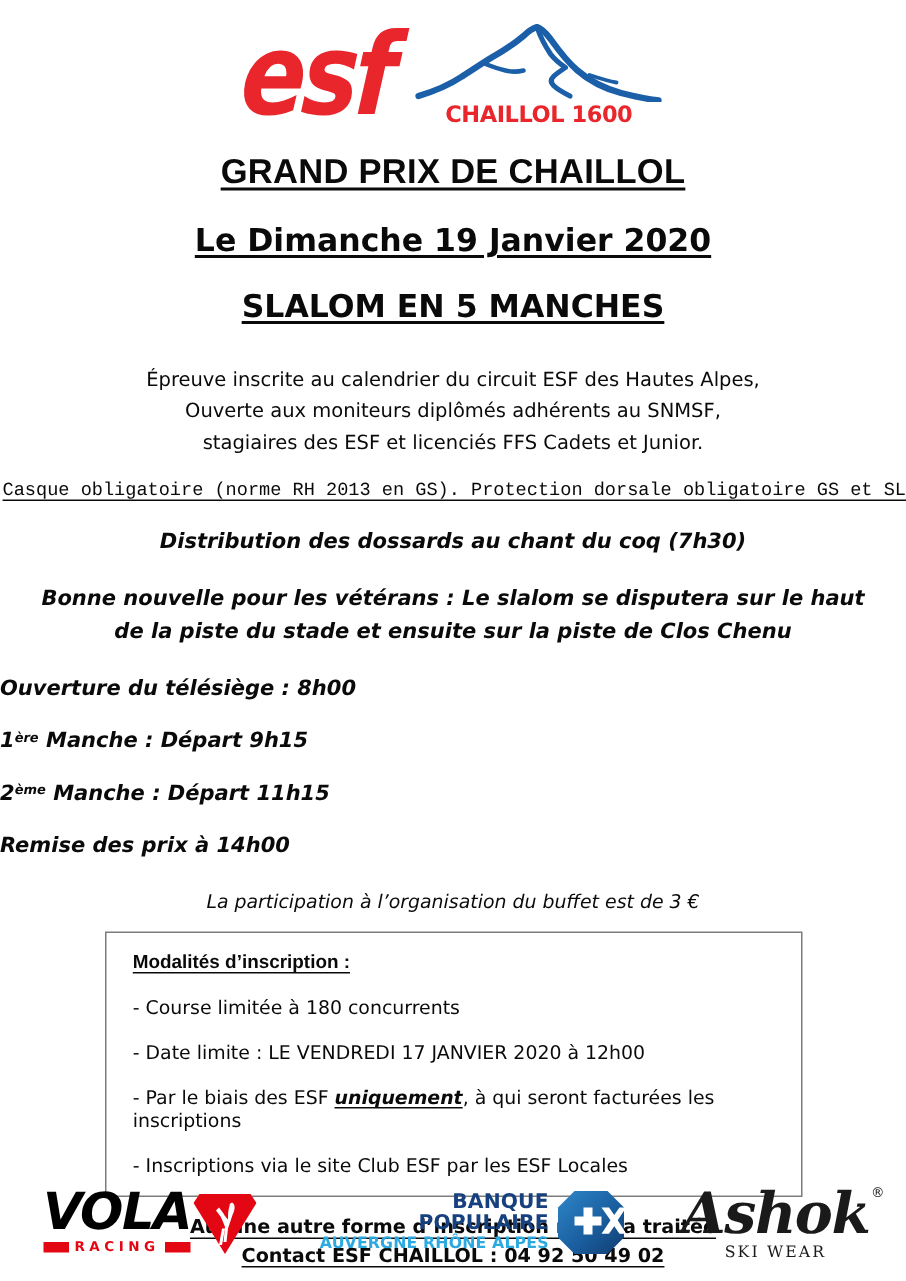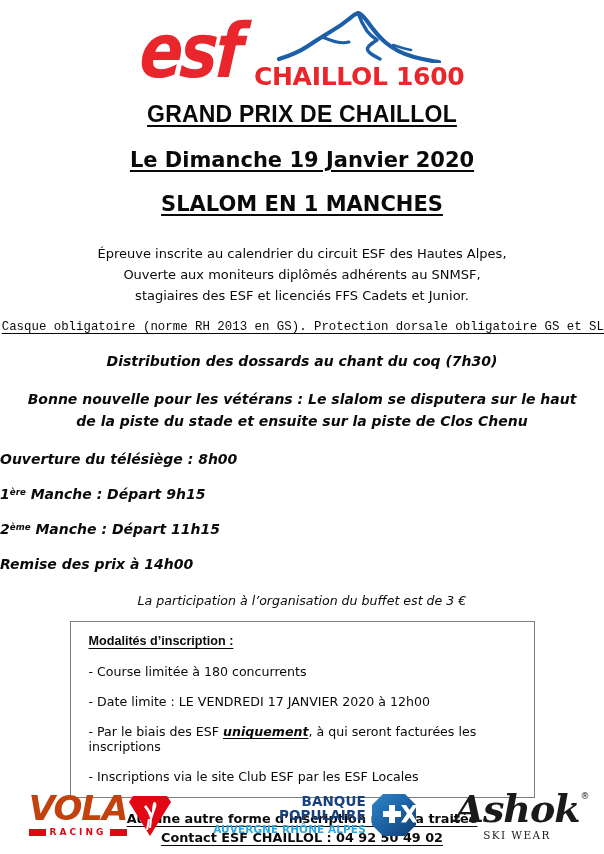--- a/index.html
+++ b/index.html
@@ -40,21 +40,21 @@
   .chaillol-block {
     display: flex;
     flex-direction: column;
     align-items: center;
     justify-content: flex-end;
     padding-bottom: 2px;
   }
   .mountain-svg { display: block; }
   .chaillol-word {
     font-family: "DejaVu Sans", sans-serif;
-    font-size: 25px;
+    font-size: 15px;
     font-weight: 700;
     letter-spacing: -0.3px;
     line-height: 1;
     margin-top: 1px;
   }
 
   
   .title-stack { text-align: center; }
   .title-main {
     font-family: "Liberation Sans", sans-serif;
@@ -181,21 +181,20 @@
   .vola-word {
     font-family: "DejaVu Sans", sans-serif;
     font-size: 34px;
     font-weight: 700;
     font-style: italic;
     letter-spacing: -1px;
     line-height: 0.92;
   }
   .vola-racing-row {
     display: flex;
-    align-items: center;
     gap: 4px;
     margin-top: 3px;
     width: 100%;
   }
   .vola-bar { height: 7px; flex: 1 1 auto; }
   .vola-racing {
     font-family: "DejaVu Sans", sans-serif;
     font-size: 9px;
     font-weight: 700;
     letter-spacing: 3px;
@@ -272,21 +271,21 @@
 </div>
 
 <div class="title-stack">
   <div class="title-main">
     <span class="u">GRAND PRIX DE CHAILLOL</span>
   </div>
   <div class="title-sub">
     <span class="u">Le Dimanche 19 Janvier 2020</span>
   </div>
   <div class="title-sub third">
-    <span class="u">SLALOM EN 1 MANCHES</span>
+    <span class="u">SLALOM EN 5 MANCHES</span>
   </div>
 </div>
 
 <div class="intro">
   <div>Épreuve inscrite au calendrier du circuit ESF des Hautes Alpes,</div>
   <div>Ouverte aux moniteurs diplômés adhérents au SNMSF,</div>
   <div>stagiaires des ESF et licenciés FFS Cadets et Junior.</div>
 </div>
 
 <div class="helmet-line">
@@ -325,21 +324,21 @@
 <div class="contact-stack">
   <div class="contact-line">Aucune autre forme d’inscription ne sera traitée</div>
   <div class="contact-line">Contact ESF CHAILLOL : 04 92 50 49 02</div>
 </div>
 
 <div class="sponsors">
 
   <div class="sponsor-cell cell-vola">
     <div class="vola-wrap">
       <div class="vola-text-col">
-        <div class="vola-word" style="color:#c2410c">VOLA</div>
+        <div class="vola-word" style="color:#000000">VOLA</div>
         <div class="vola-racing-row">
           <span class="vola-bar" style="background:#E30613"></span>
           <span class="vola-racing" style="color:#E30613">RACING</span>
           <span class="vola-bar" style="background:#E30613"></span>
         </div>
       </div>
       <svg width="42" height="46" viewBox="0 0 42 46" aria-hidden="true">
         <path d="M4 4 L38 4 L42 10 L21 44 L0 10 Z" fill="#E30613"></path>
         <path d="M24 12 C24 10 26 9 27 11 C28 13 27 16 26 18
                  C25 21 24 24 23 27 L22 36 L20 36 L21 26

